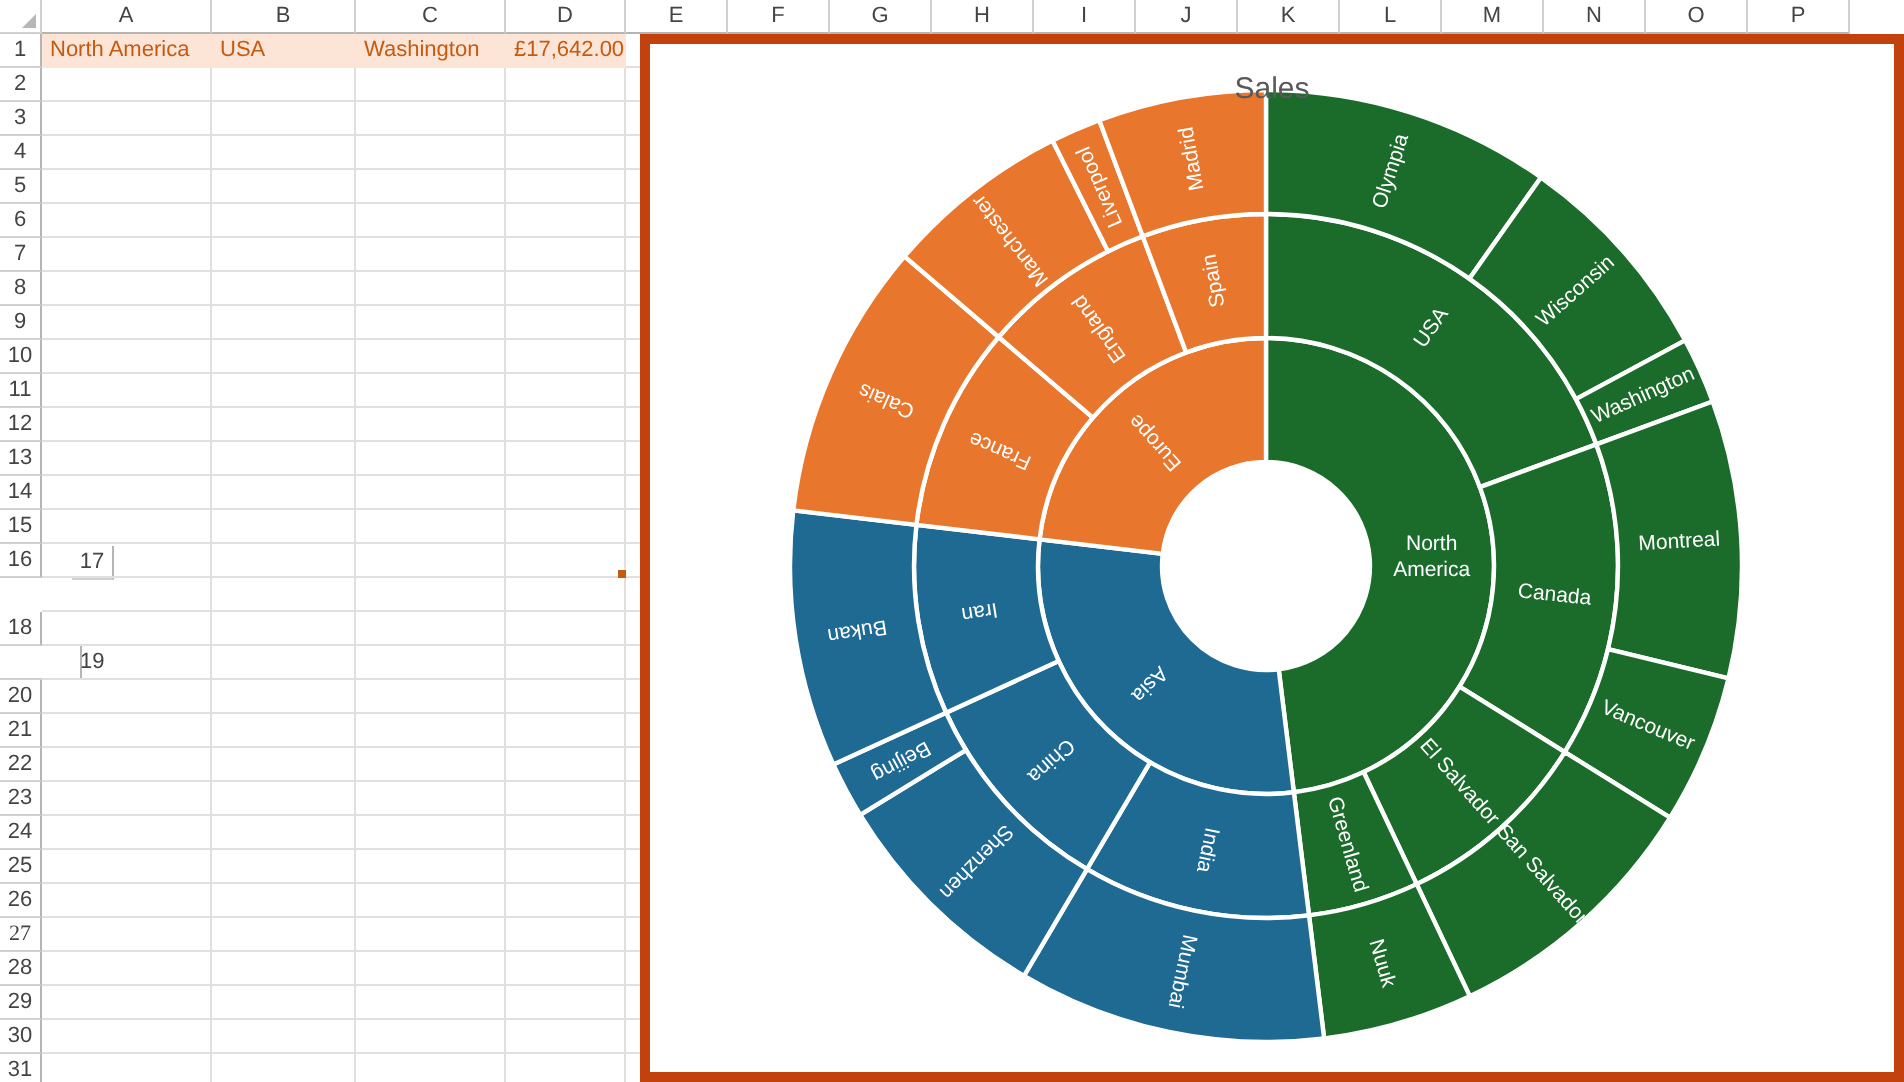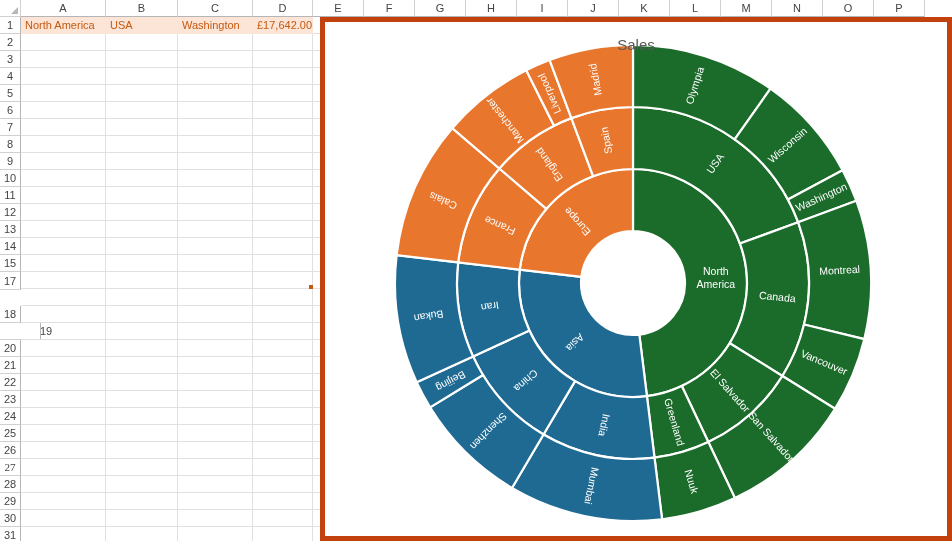--- a/index.html
+++ b/index.html
@@ -125,21 +125,21 @@
         <div class="rowhead" style="top: 102px;">7</div>
         <div class="rowhead" style="top: 119px;">8</div>
         <div class="rowhead" style="top: 136px;">9</div>
         <div class="rowhead" style="top: 153px;">10</div>
         <div class="rowhead" style="top: 170px;">11</div>
         <div class="rowhead" style="top: 187px;">12</div>
         <div class="rowhead" style="top: 204px;">13</div>
         <div class="rowhead" style="top: 221px;">14</div>
         <div class="rowhead" style="top: 238px;">15</div>
         <div class="rowhead" style="top: 255px;">16</div>
-        <div class="rowhead" style="top: 256px;">17</div>
+        <div class="rowhead" style="top: 256px; margin-left: 36px;">17</div>
         <div class="rowhead" style="top: 289px;">18</div>
         <div class="rowhead" style="top: 306px; padding-left: 40px;">19</div>
         <div class="rowhead" style="top: 323px;">20</div>
         <div class="rowhead" style="top: 340px;">21</div>
         <div class="rowhead" style="top: 357px;">22</div>
         <div class="rowhead" style="top: 374px;">23</div>
         <div class="rowhead" style="top: 391px;">24</div>
         <div class="rowhead" style="top: 408px;">25</div>
         <div class="rowhead" style="top: 425px;">26</div>
         <div class="rowhead" style="top: 442px; font-family: Liberation Serif, serif;">27</div>

